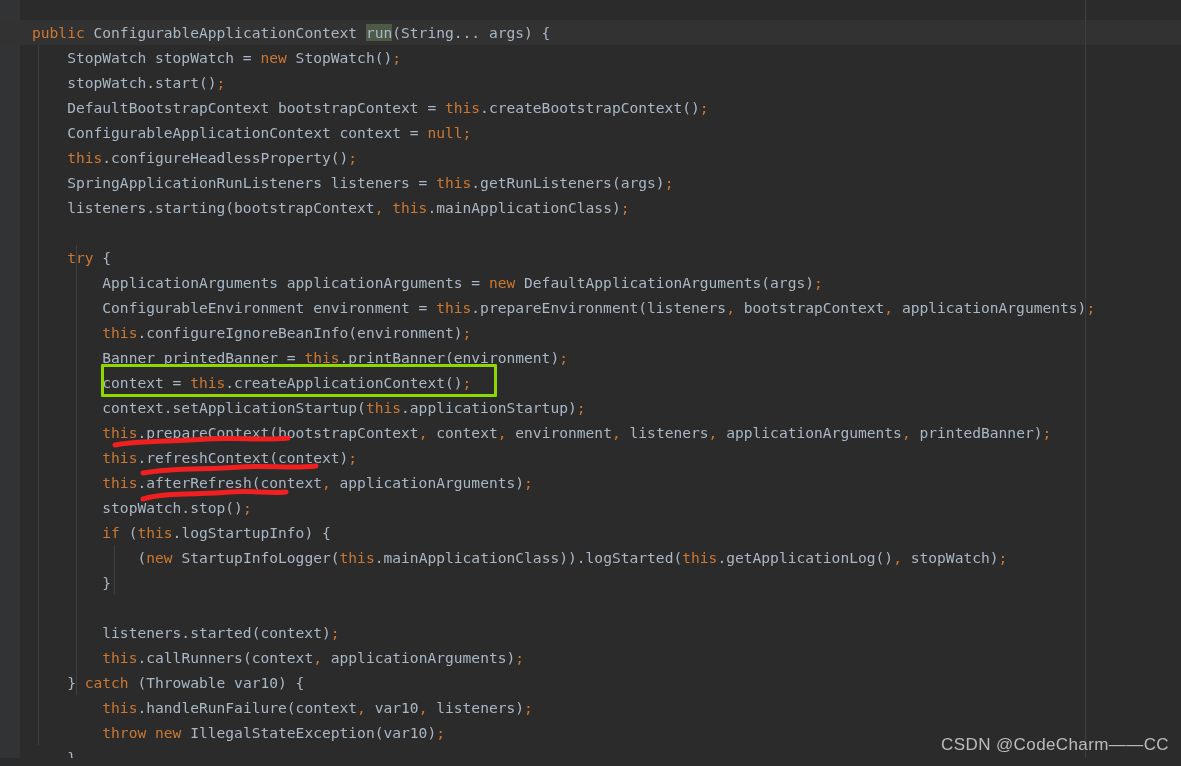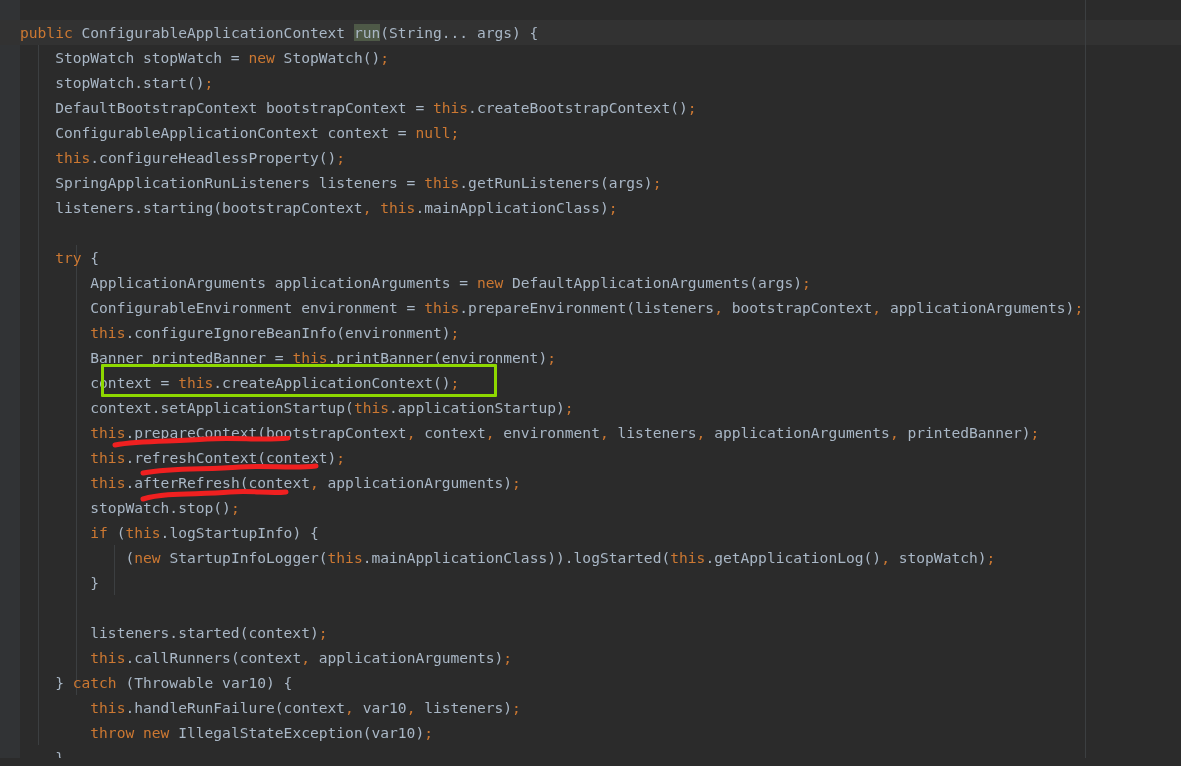--- a/index.html
+++ b/index.html
@@ -54,21 +54,21 @@
     left: 0; top: 20px;
     width: 1181px;
     font-size: 14.6px;
     line-height: 25px;
     white-space: pre;
     color: #a9b7c6;
     letter-spacing: 0px;
   }
   .line {
     height: 25px;
-    padding-left: 20px;
+    padding-left: 32px;
     box-sizing: border-box;
   }
   .kw   { color: #cc7832; }
   .id   { color: #a9b7c6; }
   .semi { color: #cc7832; }
   .hl-run {
     background: #4e5947;
   }
   
   #green-box {
@@ -123,15 +123,16 @@
   </svg>
 
   <svg class="red-stroke" style="left:140px; top:462px; width:180px; height:16px;" viewBox="0 0 180 16">
     <path d="M3,11 C34,5 66,8 100,5 C128,3 152,7 176,4" stroke="#f02020" stroke-width="5" fill="none" stroke-linecap="round"></path>
   </svg>
 
   <svg class="red-stroke" style="left:140px; top:487px; width:150px; height:16px;" viewBox="0 0 150 16">
     <path d="M3,12 C28,5 58,8 90,5 C112,3 128,7 146,5" stroke="#f02020" stroke-width="5" fill="none" stroke-linecap="round"></path>
   </svg>
 
+  <div id="watermark">CSDN @CodeCharm——CC</div>
 
   <div id="bottom-bar"></div>
 </div>
 
 </body></html>

